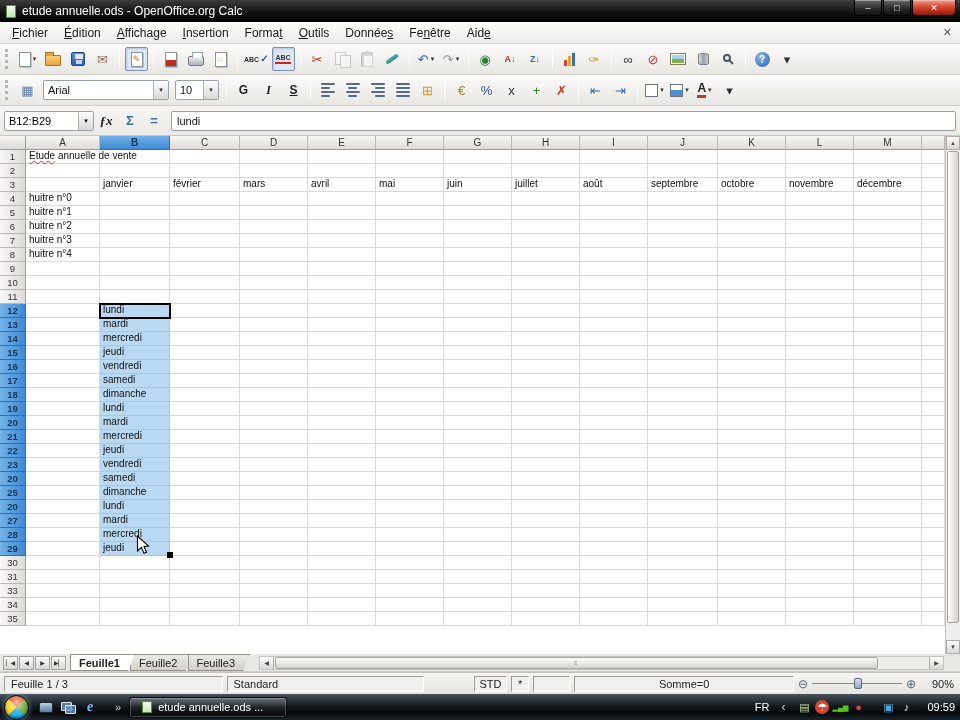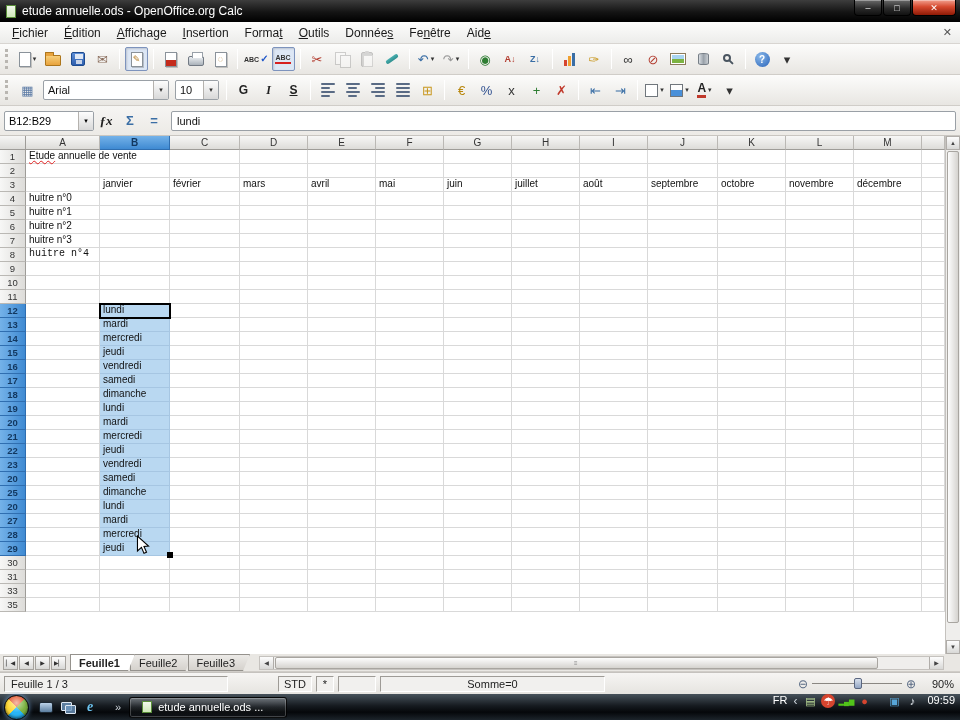--- a/index.html
+++ b/index.html
@@ -126,21 +126,21 @@
 .orb{width:25px;height:25px;border-radius:50%;margin:0 6px 0 4px;background:radial-gradient(circle at 50% 30%,rgba(255,255,255,.6),rgba(255,255,255,0) 48%),conic-gradient(from -45deg,#e4572e 0 25%,#7cb342 0 50%,#29b6f6 0 75%,#fdd835 0);border:1px solid #0a0f14;box-shadow:0 0 5px rgba(130,190,255,.7),inset 0 -2px 3px rgba(0,0,0,.5)}
 .ql{width:18px;height:18px;margin:0 2px;display:flex;align-items:center;justify-content:center;font-size:12px}
 .qldesk{width:14px;height:11px;background:linear-gradient(#bcd2e8,#5b7d9e);border:1px solid #1c2833;border-radius:2px}
 .qlswitch{width:14px;height:11px;position:relative}
 .qlswitch::before,.qlswitch::after{content:"";position:absolute;width:9px;height:7px;border:1px solid #dfe8f2;background:rgba(110,150,190,.8);border-radius:1px}
 .qlswitch::before{left:0;top:0}.qlswitch::after{left:4px;top:3px}
 .qlie{color:#6cc4f0;font-weight:700;font-style:italic;font-family:"Liberation Serif",serif;font-size:14px}
 .tbchev{color:#cfd6dd;font-size:11px;margin:0 8px 0 14px}
 .taskbtn{height:21px;display:flex;align-items:center;gap:6px;padding:0 12px;border-radius:3px;background:linear-gradient(rgba(255,255,255,.28),rgba(255,255,255,.07) 48%,rgba(0,0,0,.3));border:1px solid rgba(0,0,0,.85);box-shadow:inset 0 0 0 1px rgba(255,255,255,.22);font-size:11px;color:#fff;min-width:158px}
 .taskico{width:10px;height:12px;background:linear-gradient(#f2f9ec,#cfe8b8);border:1px solid #5a8f3a}
-.tray{position:absolute;right:5px;top:0;height:26px;display:flex;align-items:flex-start;gap:6px;font-size:11px}
+.tray{position:absolute;right:5px;top:0;height:26px;display:flex;align-items:center;gap:12px;font-size:11px}
 .traylang{color:#fff}
 .traychev{color:#cfd6dd;font-size:12px}
 .trayic{font-size:11px;line-height:1;display:flex;align-items:center;justify-content:center;width:14px;height:14px;border-radius:2px}
 .trayic.round{border-radius:50%}
 .traygap{width:8px}
 .clock{color:#fff;margin-left:2px}
 </style>
 </head>
 <body>
 
@@ -527,21 +527,21 @@
           <div class="cell" style="width: 68px;"></div>
           <div class="cell" style="width: 68px;"></div>
           <div class="cell" style="width: 70px;"></div>
           <div class="cell" style="width: 68px;"></div>
           <div class="cell" style="width: 68px;"></div>
           <div class="cell" style="width: 68px;"></div>
           <div class="cell" style="width: 23px;"></div>
         </div>
         <div class="grow">
           <div class="rhead">8</div>
-          <div class="cell" style="width: 74px; font-family: Liberation Mono, monospace;">huitre n°4</div>
+          <div class="cell" style="width: 74px;">huitre n°4</div>
           <div class="cell" style="width: 70px;"></div>
           <div class="cell" style="width: 70px;"></div>
           <div class="cell" style="width: 68px;"></div>
           <div class="cell" style="width: 68px;"></div>
           <div class="cell" style="width: 68px;"></div>
           <div class="cell" style="width: 68px;"></div>
           <div class="cell" style="width: 68px;"></div>
           <div class="cell" style="width: 68px;"></div>
           <div class="cell" style="width: 70px;"></div>
           <div class="cell" style="width: 68px;"></div>
@@ -935,20 +935,37 @@
           <div class="cell" style="width: 68px;"></div>
           <div class="cell" style="width: 68px;"></div>
           <div class="cell" style="width: 70px;"></div>
           <div class="cell" style="width: 68px;"></div>
           <div class="cell" style="width: 68px;"></div>
           <div class="cell" style="width: 68px;"></div>
           <div class="cell" style="width: 23px;"></div>
         </div>
         <div class="grow">
           <div class="rhead">33</div>
+          <div class="cell" style="width: 74px;"></div>
+          <div class="cell" style="width: 70px;"></div>
+          <div class="cell" style="width: 70px;"></div>
+          <div class="cell" style="width: 68px;"></div>
+          <div class="cell" style="width: 68px;"></div>
+          <div class="cell" style="width: 68px;"></div>
+          <div class="cell" style="width: 68px;"></div>
+          <div class="cell" style="width: 68px;"></div>
+          <div class="cell" style="width: 68px;"></div>
+          <div class="cell" style="width: 70px;"></div>
+          <div class="cell" style="width: 68px;"></div>
+          <div class="cell" style="width: 68px;"></div>
+          <div class="cell" style="width: 68px;"></div>
+          <div class="cell" style="width: 23px;"></div>
+        </div>
+        <div class="grow">
+          <div class="rhead">34</div>
           <div class="cell" style="width: 74px;"></div>
           <div class="cell" style="width: 70px;"></div>
           <div class="cell" style="width: 70px;"></div>
           <div class="cell" style="width: 68px;"></div>
           <div class="cell" style="width: 68px;"></div>
           <div class="cell" style="width: 68px;"></div>
           <div class="cell" style="width: 68px;"></div>
           <div class="cell" style="width: 68px;"></div>
           <div class="cell" style="width: 68px;"></div>
           <div class="cell" style="width: 70px;"></div>
@@ -1002,20 +1019,21 @@
       <div class="hsbtn">◀</div>
       <div class="hstrack">
         <div class="hsthumb">≡</div>
       </div>
       <div class="hsbtn r">▶</div>
     </div>
   </div>
 
   <div class="statusbar">
     <div class="spanel" style="width:224px">Feuille 1 / 3</div>
+    <div class="spanel" style="width:202px">Standard</div>
     <div class="spanel" style="width:34px;margin-left:46px;justify-content:center">STD</div>
     <div class="spanel" style="width:18px;justify-content:center">*</div>
     <div class="spanel" style="width:38px"></div>
     <div class="spanel" style="width:225px;justify-content:center">Somme=0</div>
     <div class="zoomgroup">
       <span class="zglyph">⊖</span>
       <div class="ztrack">
         <div class="zthumb"></div>
       </div>
       <span class="zglyph">⊕</span>

